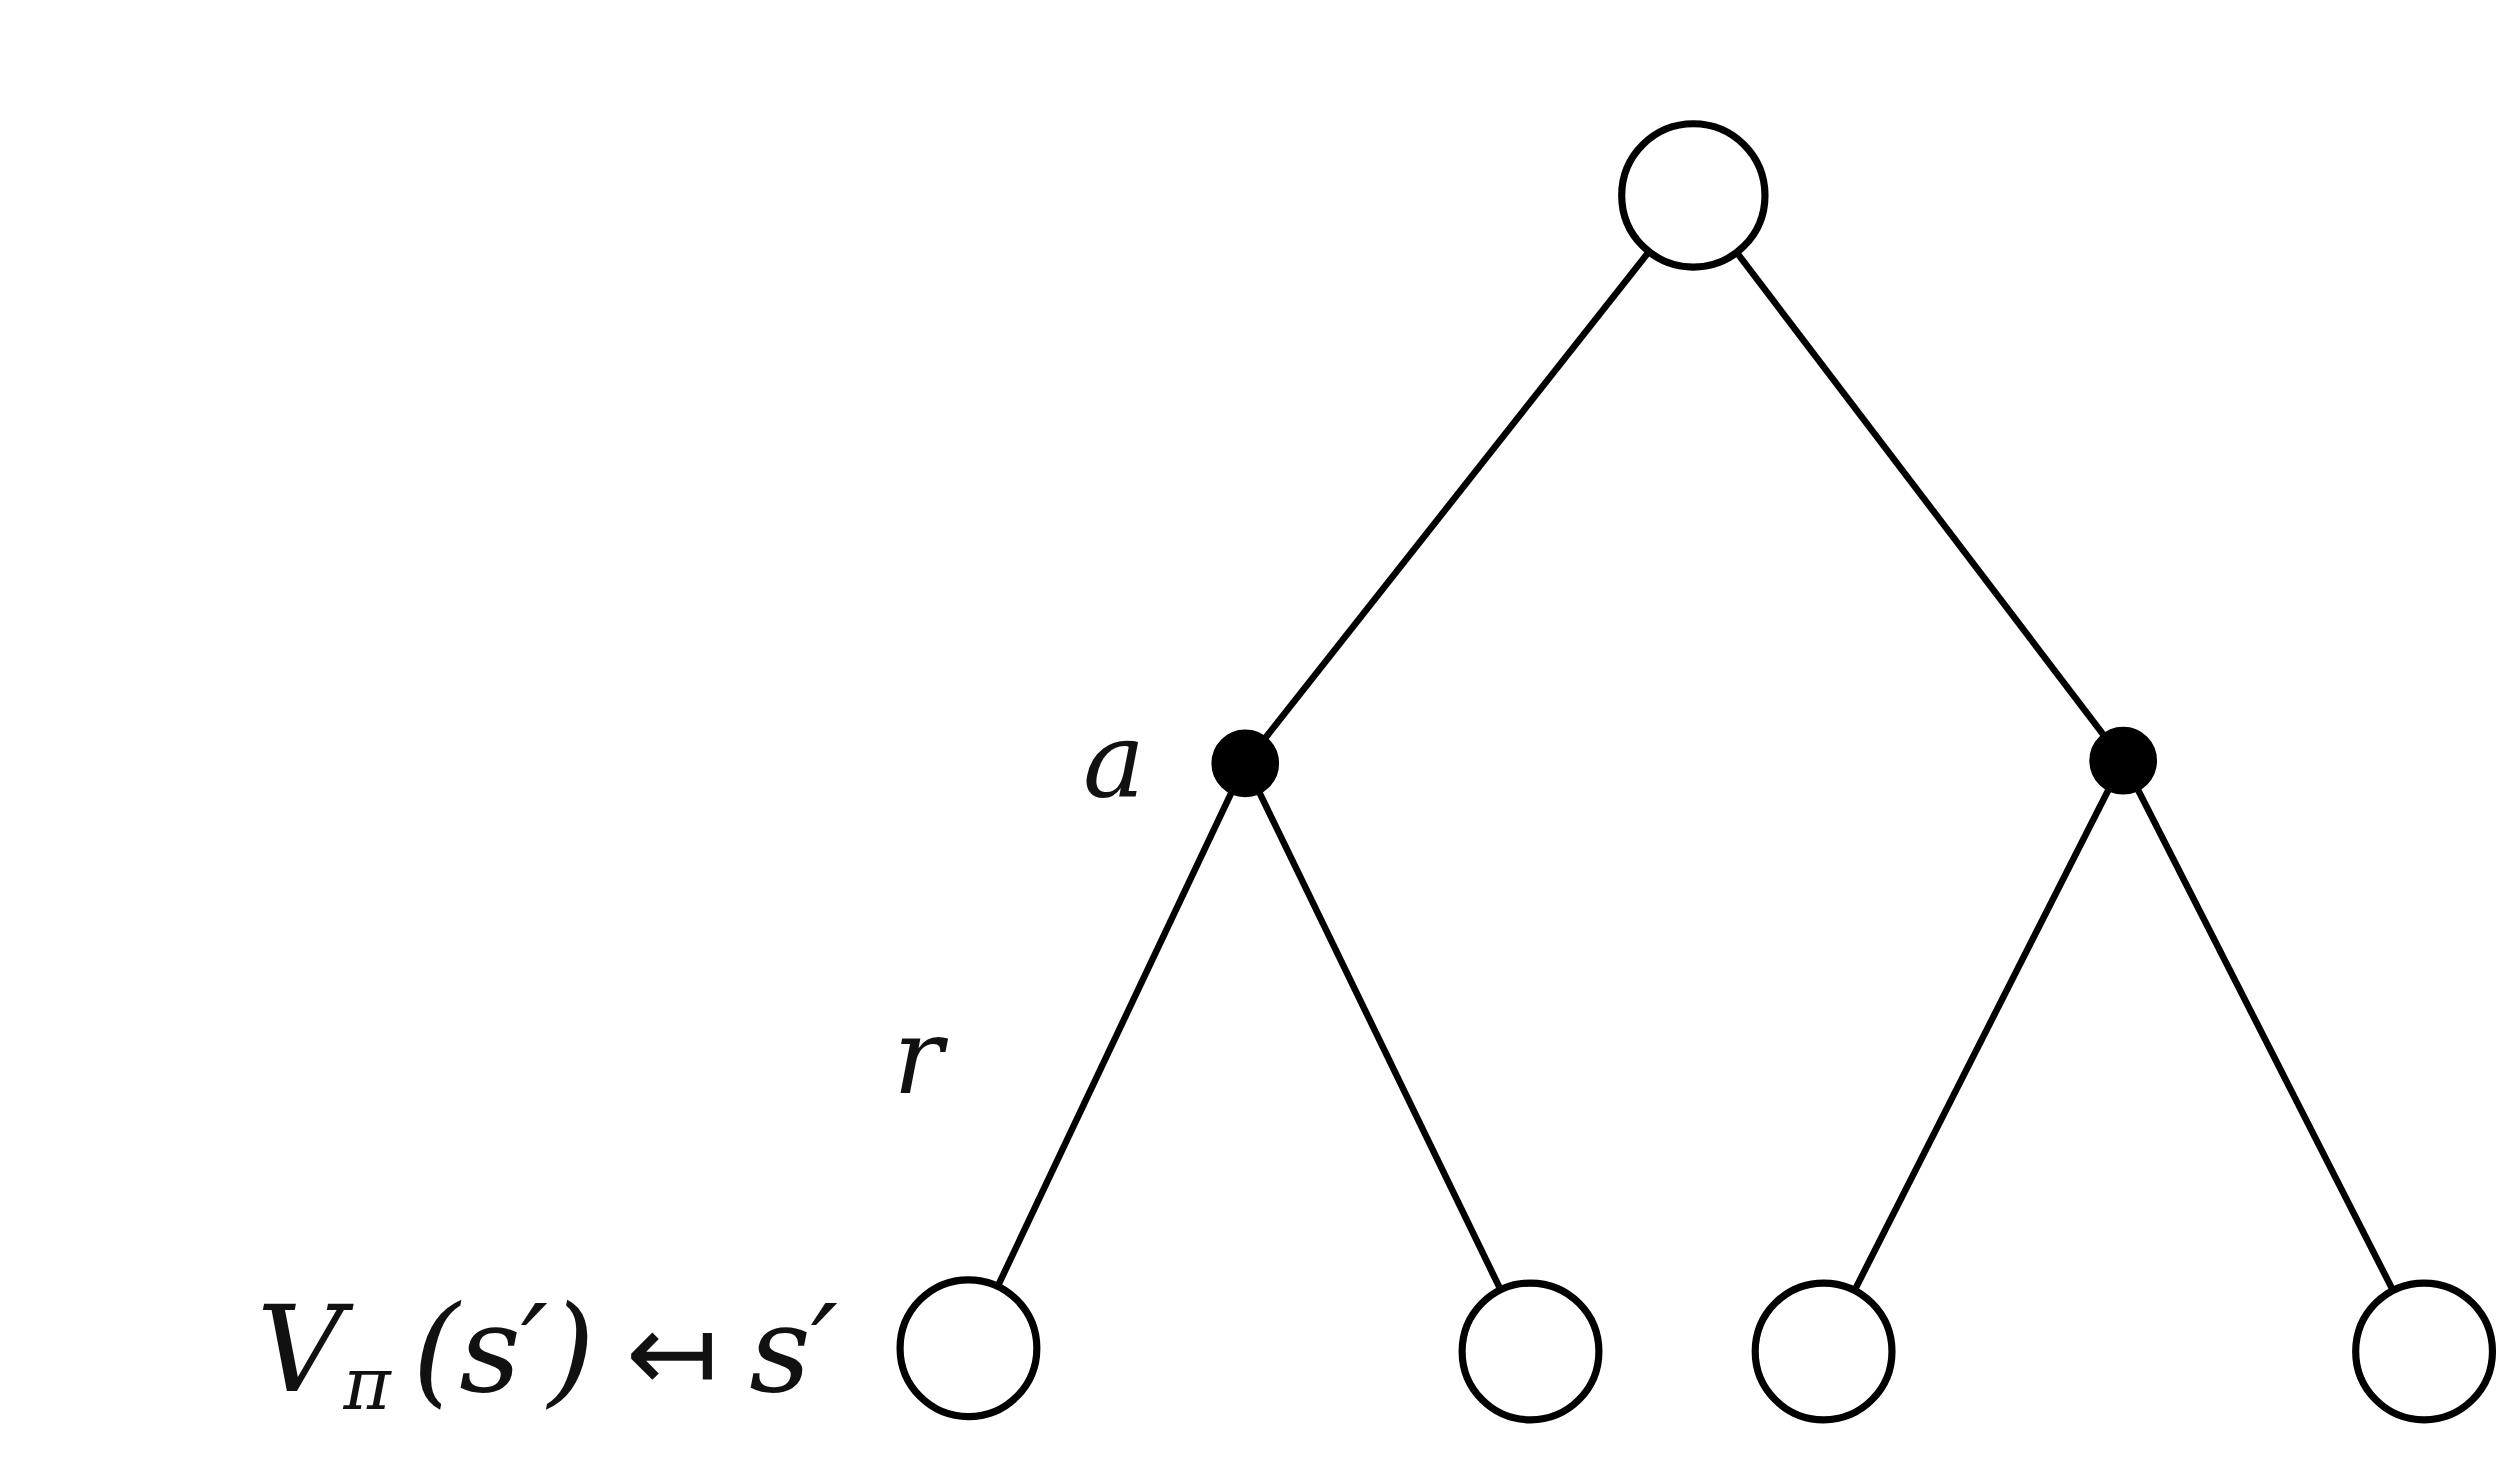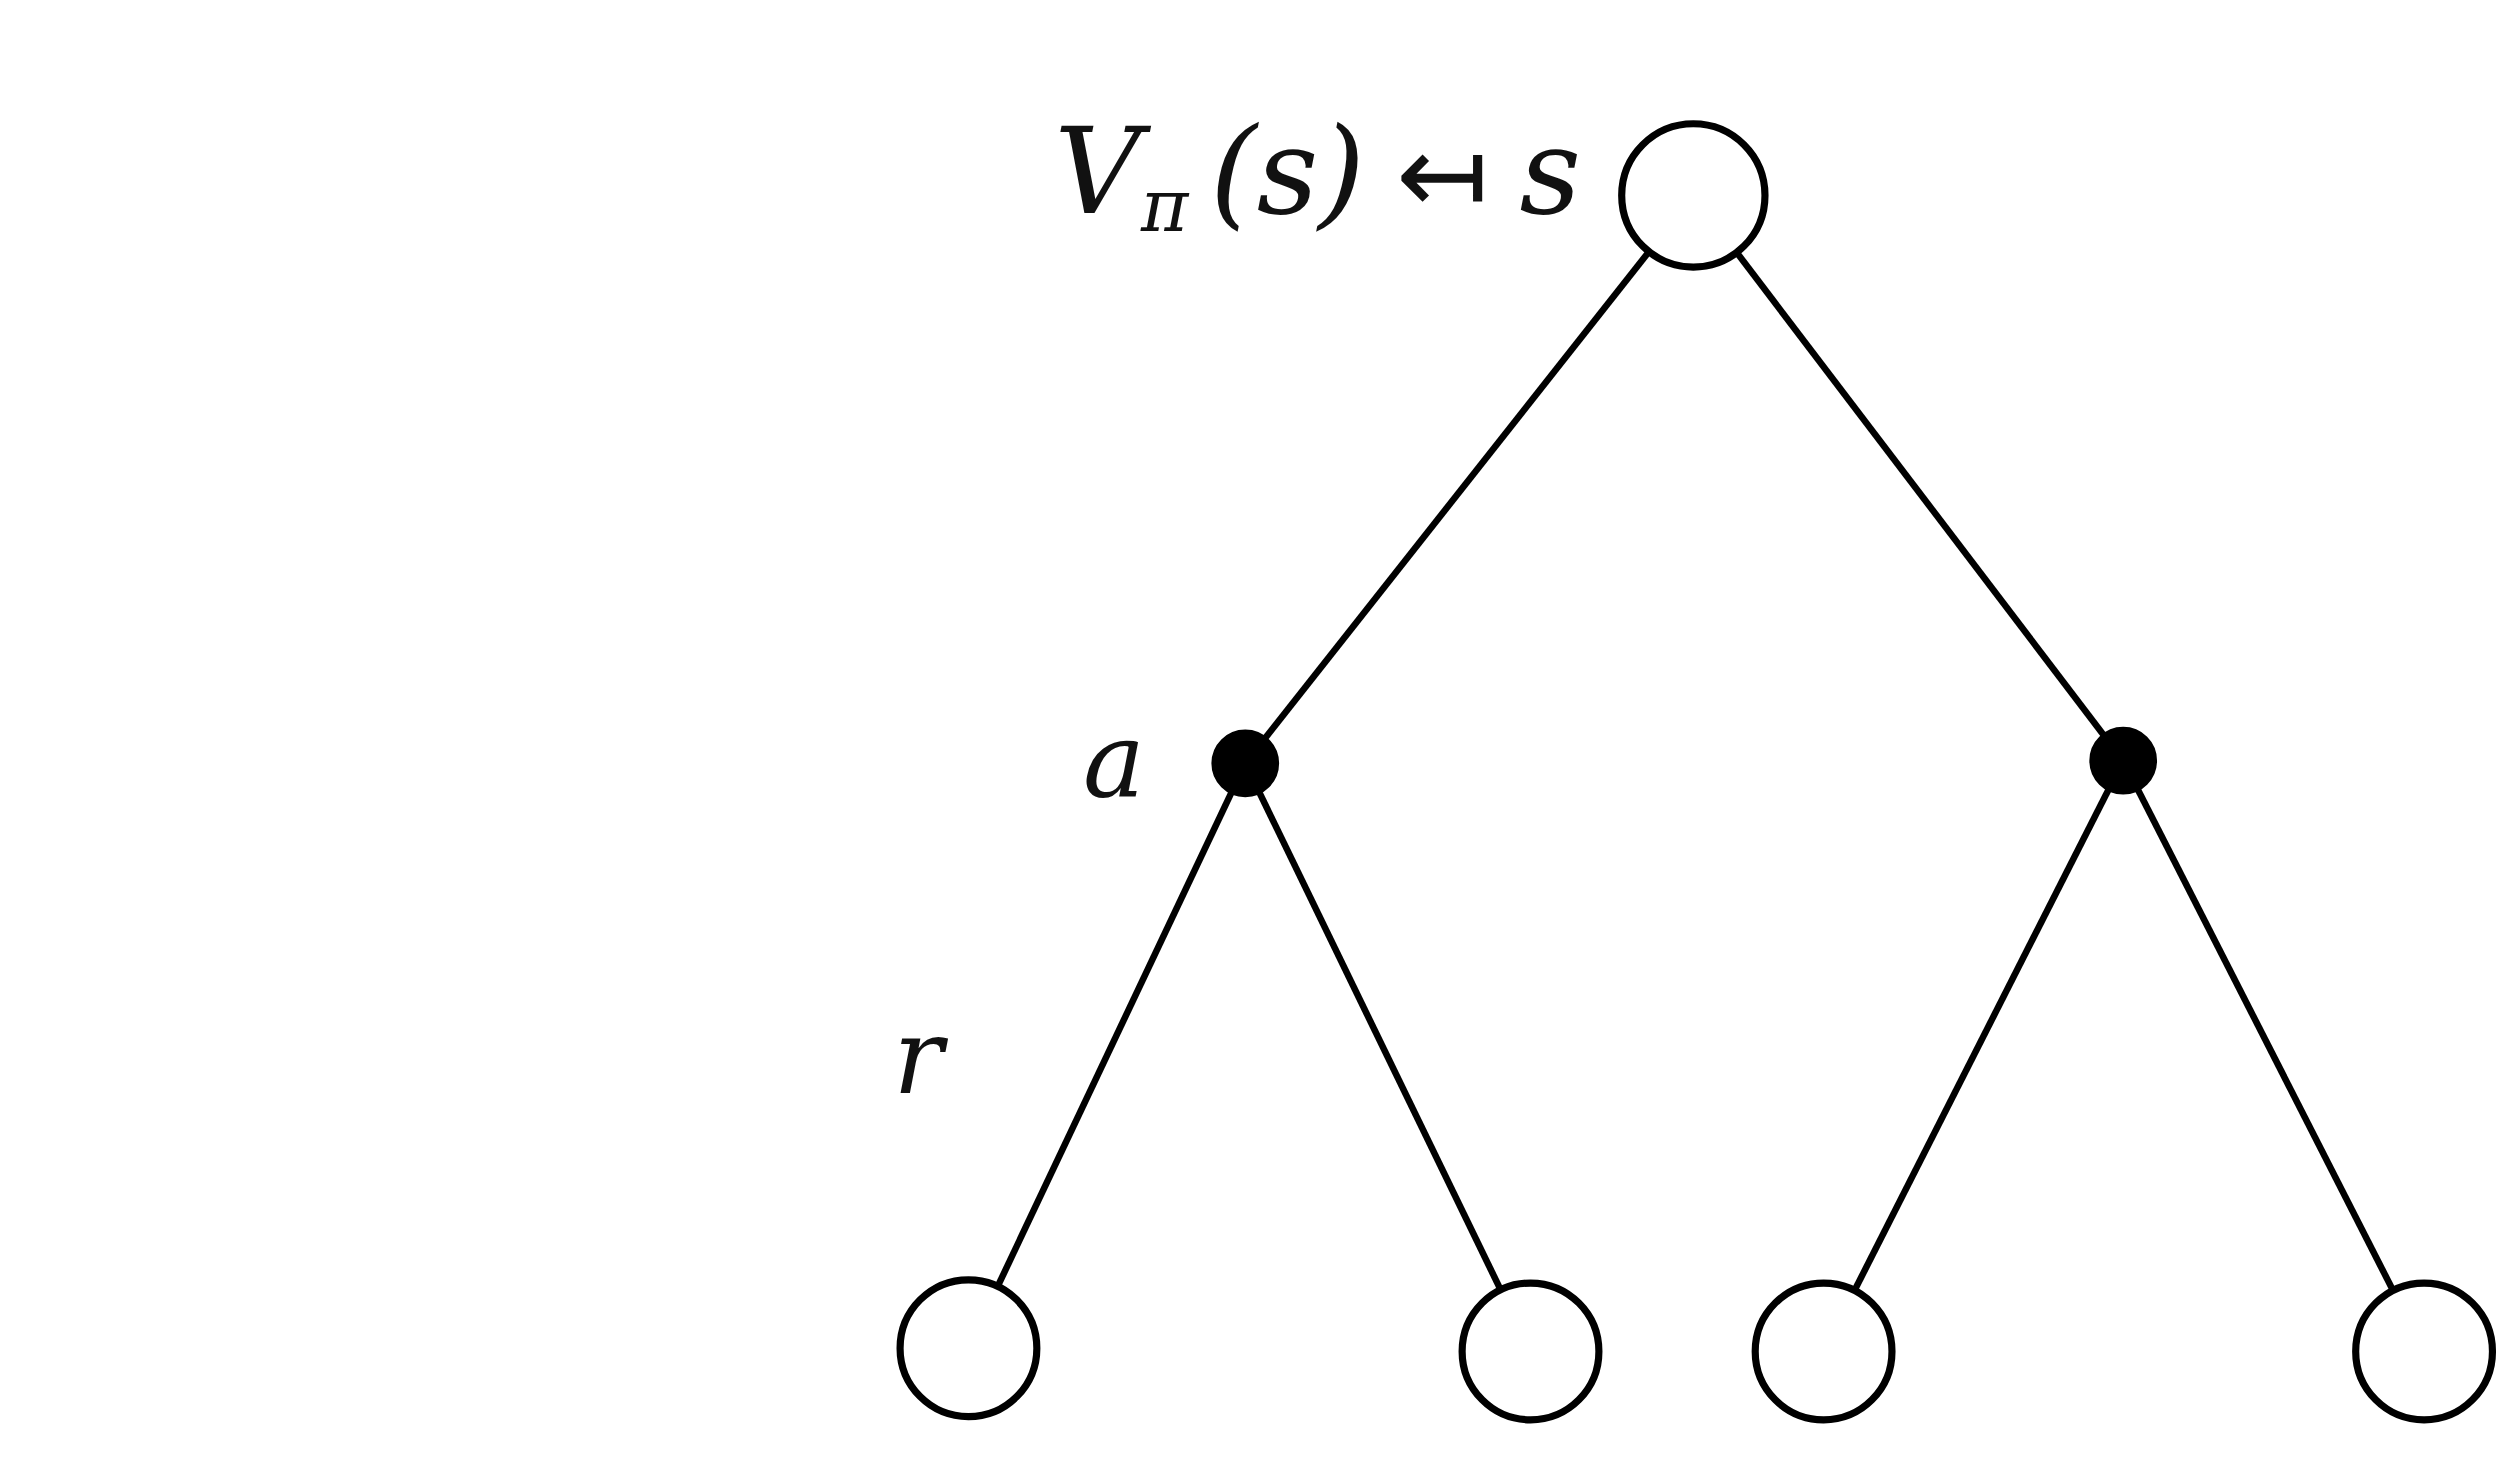--- a/index.html
+++ b/index.html
@@ -88,23 +88,23 @@
     <circle class="state-node" cx="2600" cy="300" r="110"></circle>
     <circle class="state-node" cx="1487" cy="2070" r="105"></circle>
     <circle class="state-node" cx="2350" cy="2075" r="105"></circle>
     <circle class="state-node" cx="2800" cy="2075" r="105"></circle>
     <circle class="state-node" cx="3722" cy="2075" r="105"></circle>
 
     <circle class="action-node" cx="1912" cy="1172" r="50"></circle>
     <circle class="action-node" cx="3260" cy="1168" r="50"></circle>
   </svg>
 
-  <div class="label value-label" style="right: 931px; top: 171px;">
-    <span class="math">V</span><sub class="math">π</sub><span class="math arg">(s)</span><span class="arrow">↤</span><span class="math">s</span>
+
+  <div class="label value-label" style="right: 1674px; top: 1349px;">
+    <span class="math">V</span><sub class="math">π</sub><span class="math arg">(s′)</span><span class="arrow">↤</span><span class="math">s′</span>
   </div>
-
 
   <div class="label edge-label" style="left: 1114px; top: 761px;">a</div>
 
   <div class="label edge-label" style="left: 918px; top: 1057px;">r</div>
 
 </div>
 
 
 </body></html>

